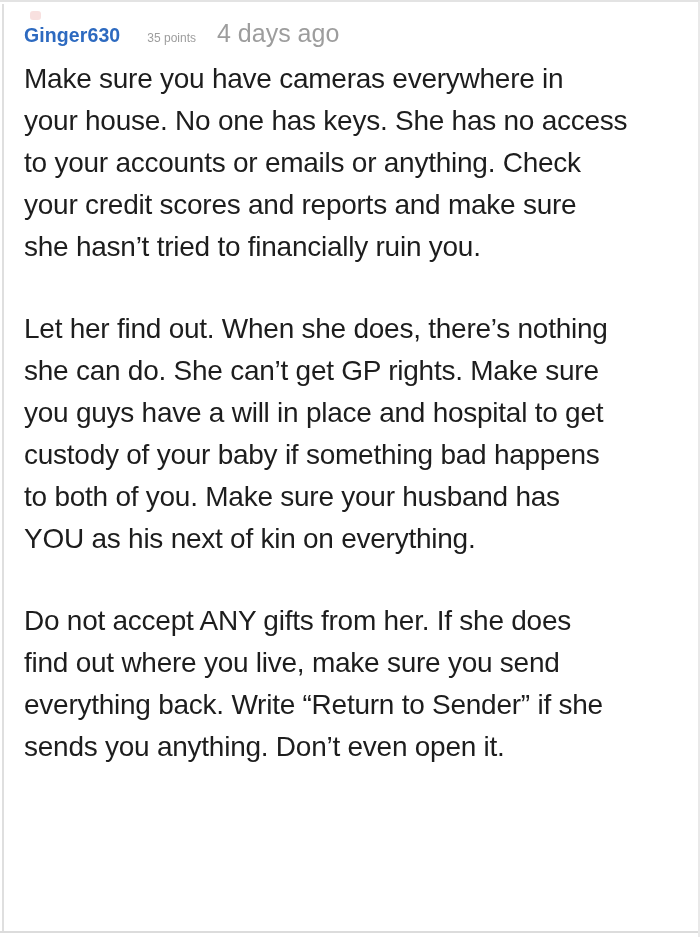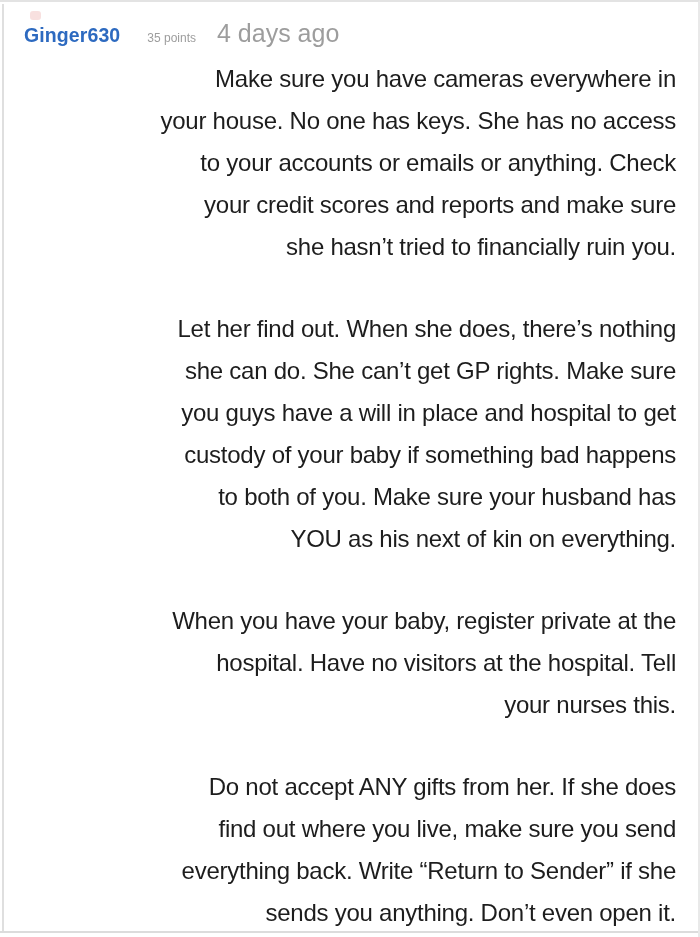--- a/index.html
+++ b/index.html
@@ -4,21 +4,21 @@
 <style>
   :root {
     --username: #2d6ac0;
     --meta: #9d9d9d;
     --body-text: #1d1d1d;
     --border: #e3e3e3;
     --thread-line: #dfdfdf;
     --accent-red: #d9534f;
     --bg: #ffffff;
   }
-  * { margin: 0; padding: 0; box-sizing: border-box; text-align: right; }
+  * { margin: 0; padding: 0; box-sizing: border-box; }
   html, body { background: #fff; }
   body { font-family: "Liberation Sans", sans-serif; }
 
   .screenshot {
     position: relative;
     width: 700px;
     height: 937px;
     background: var(--bg);
     border-top: 2px solid var(--border);
     border-right: 2px solid #e9e9e9;
@@ -76,21 +76,21 @@
     margin-left: 27px;
   }
   .timestamp {
     color: var(--meta);
     font-size: 25px;
     margin-left: 21px;
   }
   .comment-body {
     margin-top: 9px;
     color: var(--body-text);
-    font-size: 24px;
+    font-size: 28px;
     line-height: 42px;
     letter-spacing: -0.25px;
   }
   .comment-body p {
     white-space: pre-line;
     margin-bottom: 40px;
   }
   .comment-body p:last-child { margin-bottom: 11px; }
 </style>
 </head>
@@ -112,23 +112,20 @@
 your house. No one has keys. She has no access
 to your accounts or emails or anything. Check
 your credit scores and reports and make sure
 she hasn’t tried to financially ruin you.</p>
       <p>Let her find out. When she does, there’s nothing
 she can do. She can’t get GP rights. Make sure
 you guys have a will in place and hospital to get
 custody of your baby if something bad happens
 to both of you. Make sure your husband has
 YOU as his next of kin on everything.</p>
-      <p>When you have your baby, register private at the
-hospital. Have no visitors at the hospital. Tell
-your nurses this.</p>
       <p>Do not accept ANY gifts from her. If she does
 find out where you live, make sure you send
 everything back. Write “Return to Sender” if she
 sends you anything. Don’t even open it.</p>
     </div>
   </div>
 
   <div class="bottom-rule"></div>
 </div>
 

